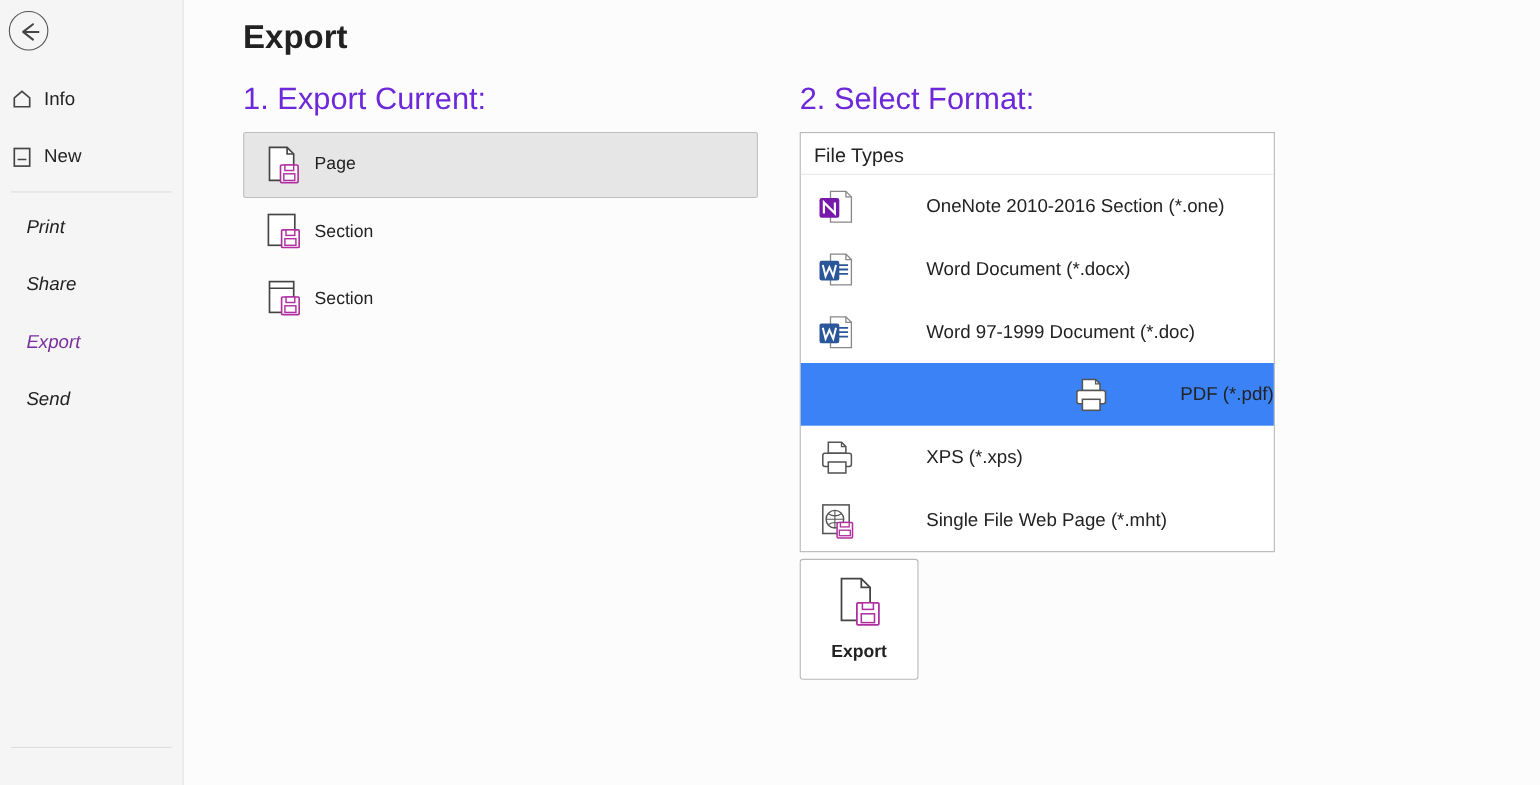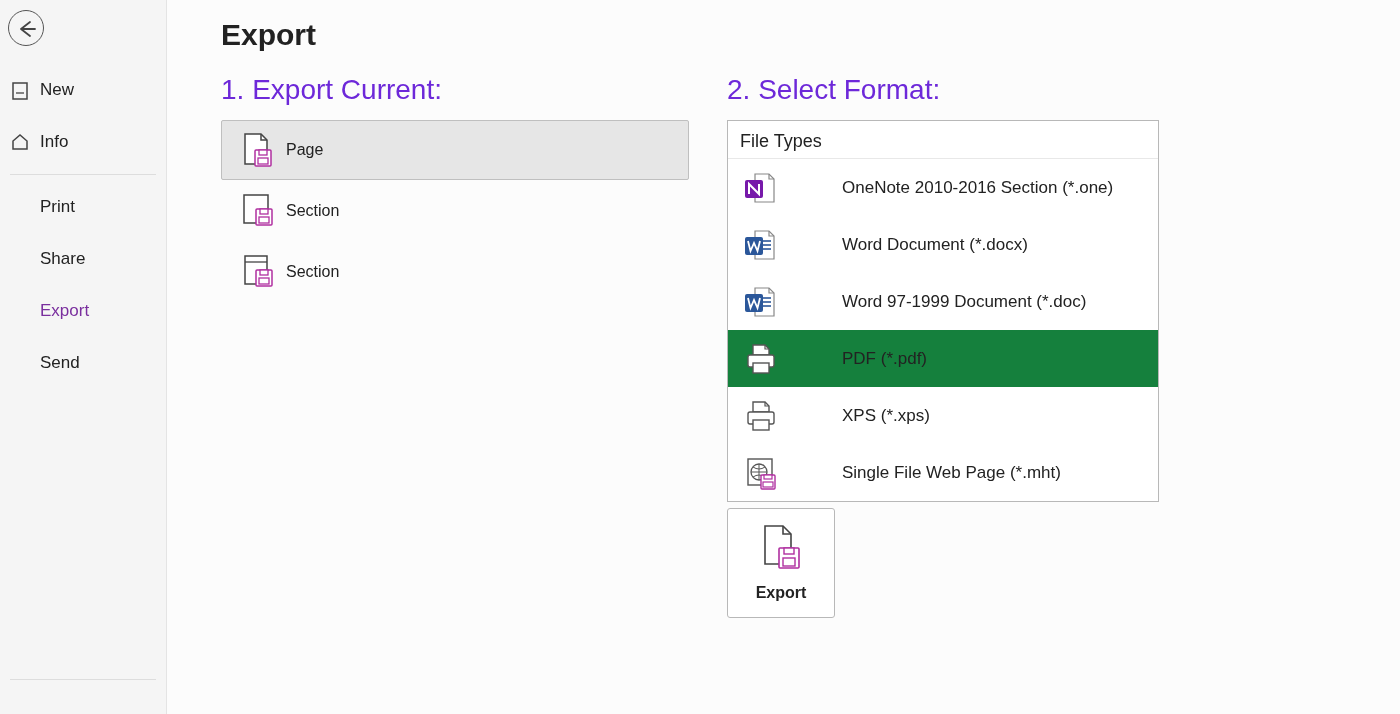--- a/index.html
+++ b/index.html
@@ -37,21 +37,21 @@
   .nav-item {
     display: flex; align-items: center;
     height: 52px;
     padding-left: 10px;
     font-size: 17px;
     color: #222;
     cursor: pointer;
   }
   .nav-item.selected { color: #7a2f9e; }
   .nav-item .icon { width: 20px; margin-right: 10px; display:flex; align-items:center; justify-content:center; }
-  .nav-item.indent { padding-left: 40px; }
+  .nav-item.indent { padding-left: 24px; font-style: italic; }
   .nav-divider {
     height: 1px; background: #ddd;
     margin: 6px 10px;
   }
   .nav-bottom-divider {
     height: 1px; background: #ddd;
     margin: 0 10px;
     margin-top: auto;
   }
   
@@ -107,21 +107,21 @@
     border-bottom: 1px solid #e8e8e8;
   }
   .format-item {
     display: flex; align-items: center;
     height: 57px;
     padding-left: 10px;
     font-size: 17px;
     cursor: pointer;
     gap: 48px;
   }
-  .format-item.selected { background: #15803d; }
+  .format-item.selected { background: #3b82f6; justify-content: flex-end; }
   .format-item .icon { width: 46px; display:flex; justify-content:center; }
   .format-item .lbl { padding-left: 10px; }
 
   
   .export-btn {
     margin-top: 6px;
     width: 108px; height: 110px;
     border: 1px solid #b8b8b8;
     background: #fff;
     display: flex; flex-direction: column;
@@ -231,32 +231,32 @@
       <span>
         <svg width="22" height="22">
             <use href="#ic-arrow-left"></use>
           </svg>
       </span>
     </div>
 
     <div class="nav-item">
       <span class="icon">
         <svg width="20" height="20">
+            <use href="#ic-home"></use>
+          </svg>
+      </span>
+      <span>Info</span>
+    </div>
+    <div class="nav-item">
+      <span class="icon">
+        <svg width="20" height="20">
             <use href="#ic-file"></use>
           </svg>
       </span>
       <span>New</span>
-    </div>
-    <div class="nav-item">
-      <span class="icon">
-        <svg width="20" height="20">
-            <use href="#ic-home"></use>
-          </svg>
-      </span>
-      <span>Info</span>
     </div>
 
     <div class="nav-divider"></div>
 
     <div class="nav-item indent">
       <span>Print</span>
     </div>
     <div class="nav-item indent">
       <span>Share</span>
     </div>

